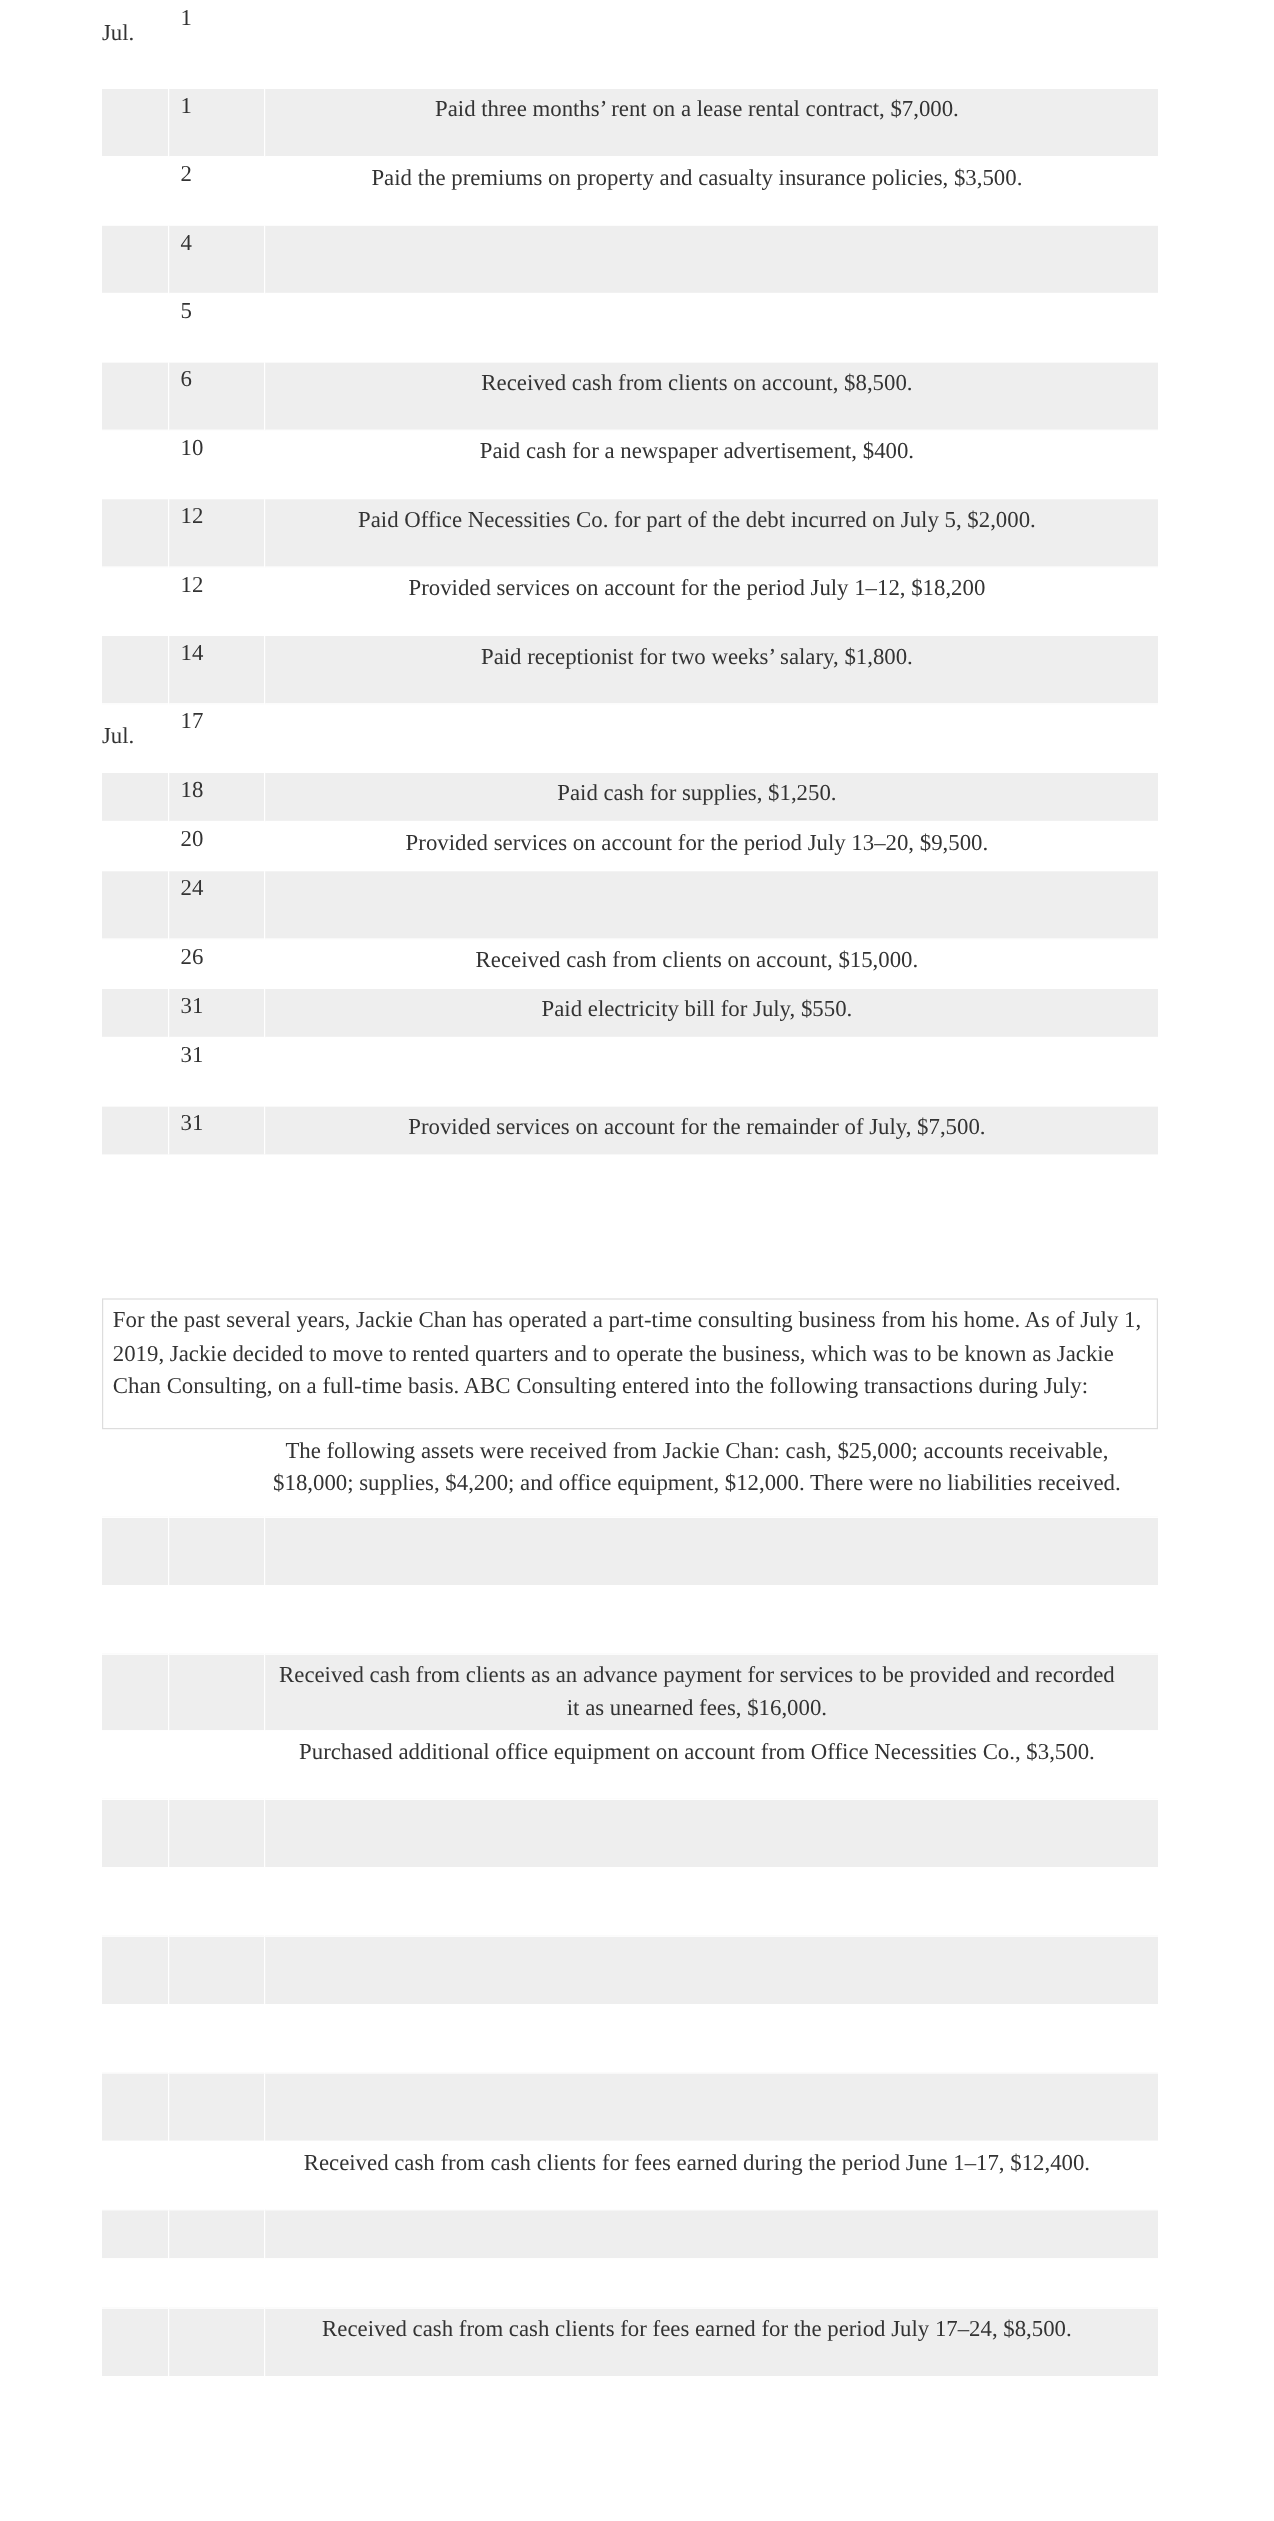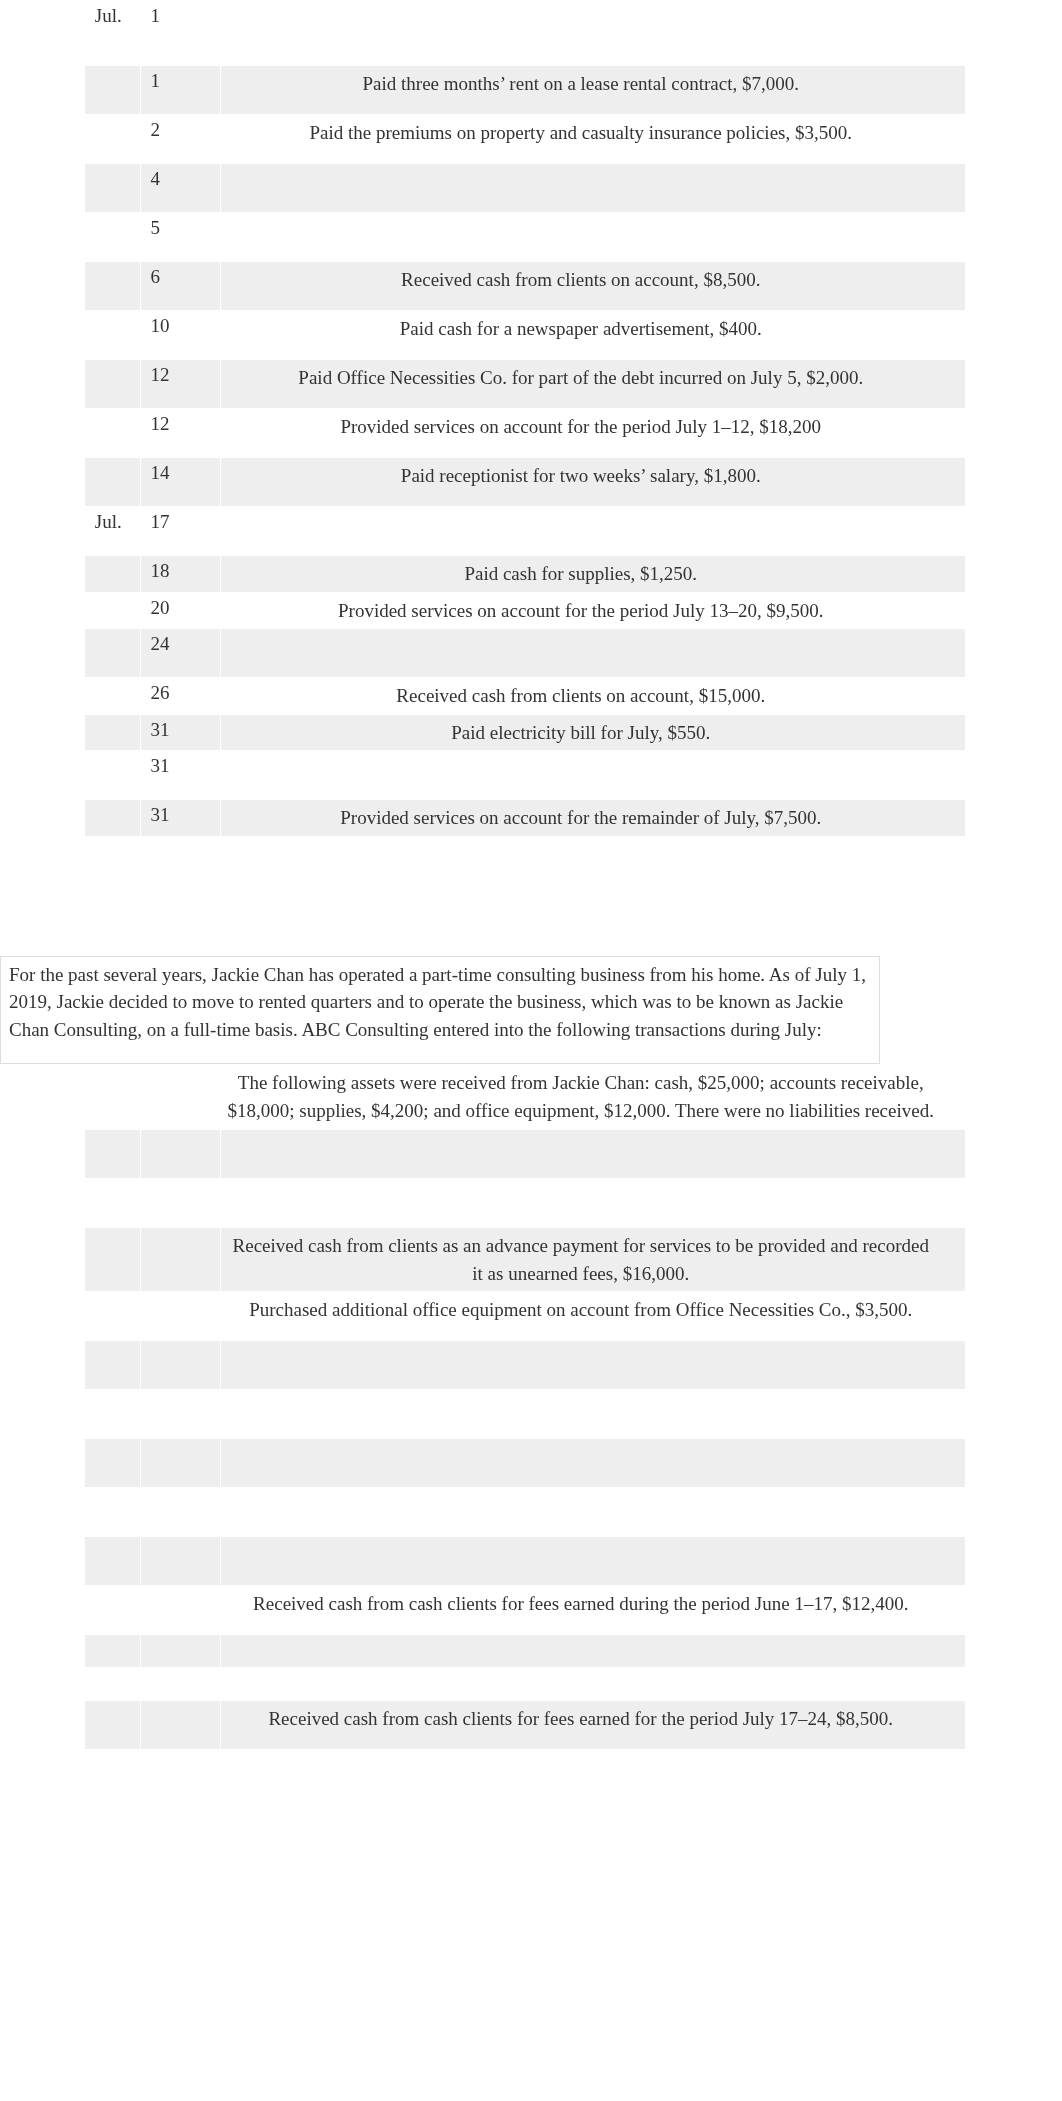--- a/index.html
+++ b/index.html
@@ -37,23 +37,23 @@
   .row-shaded {
     background: #eeeeee;
   }
   .row-plain {
     background: #ffffff;
   }
   .divider-top {
     border-top: 1px solid #fff;
   }
   .month-cell {
-    text-align: center;
+    text-align: left;
     padding-right: 8px;
-    padding-top: 4px;
+    padding-top: 16px;
   }
   .day-cell {
     text-align: left;
     padding-left: 10px;
     padding-top: 4px;
   }
   .desc-cell {
     padding: 4px 30px 4px 6px;
     line-height: 1.45;
     text-align: center;
@@ -71,20 +71,21 @@
   .short-row td .desc-cell,
   .short-row td .month-cell,
   .short-row td .day-cell {
     min-height: 24px;
   }
   .gap {
     height: 120px;
   }
   .intro-box {
     width: 862px;
+    margin-left: 85px;
     border: 1px solid #ddd;
     background: #fff;
     padding: 4px 8px 20px 8px;
     line-height: 1.45;
     position: relative;
   }
   
   .col-sep {
     border-left: 1px solid #fff;
   }

